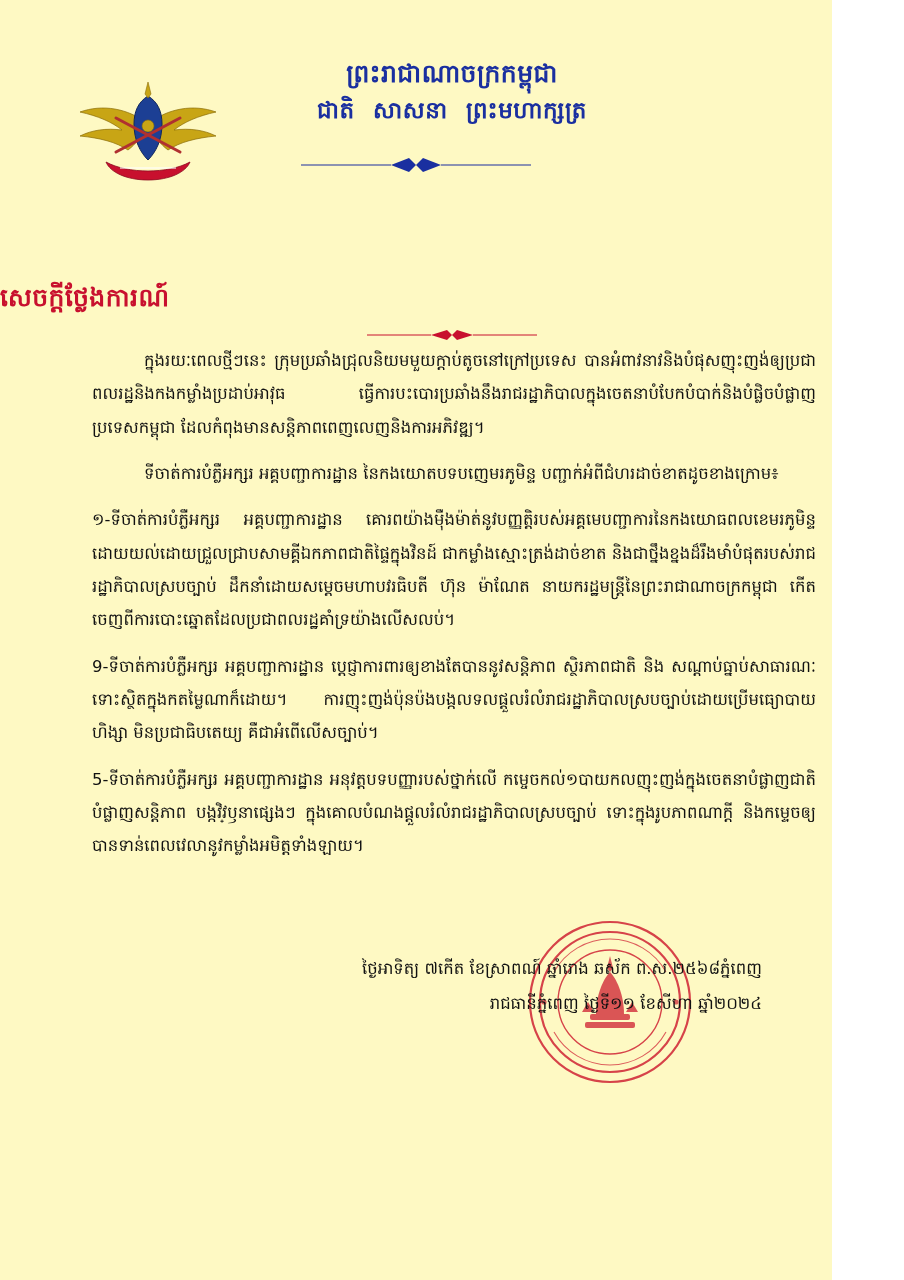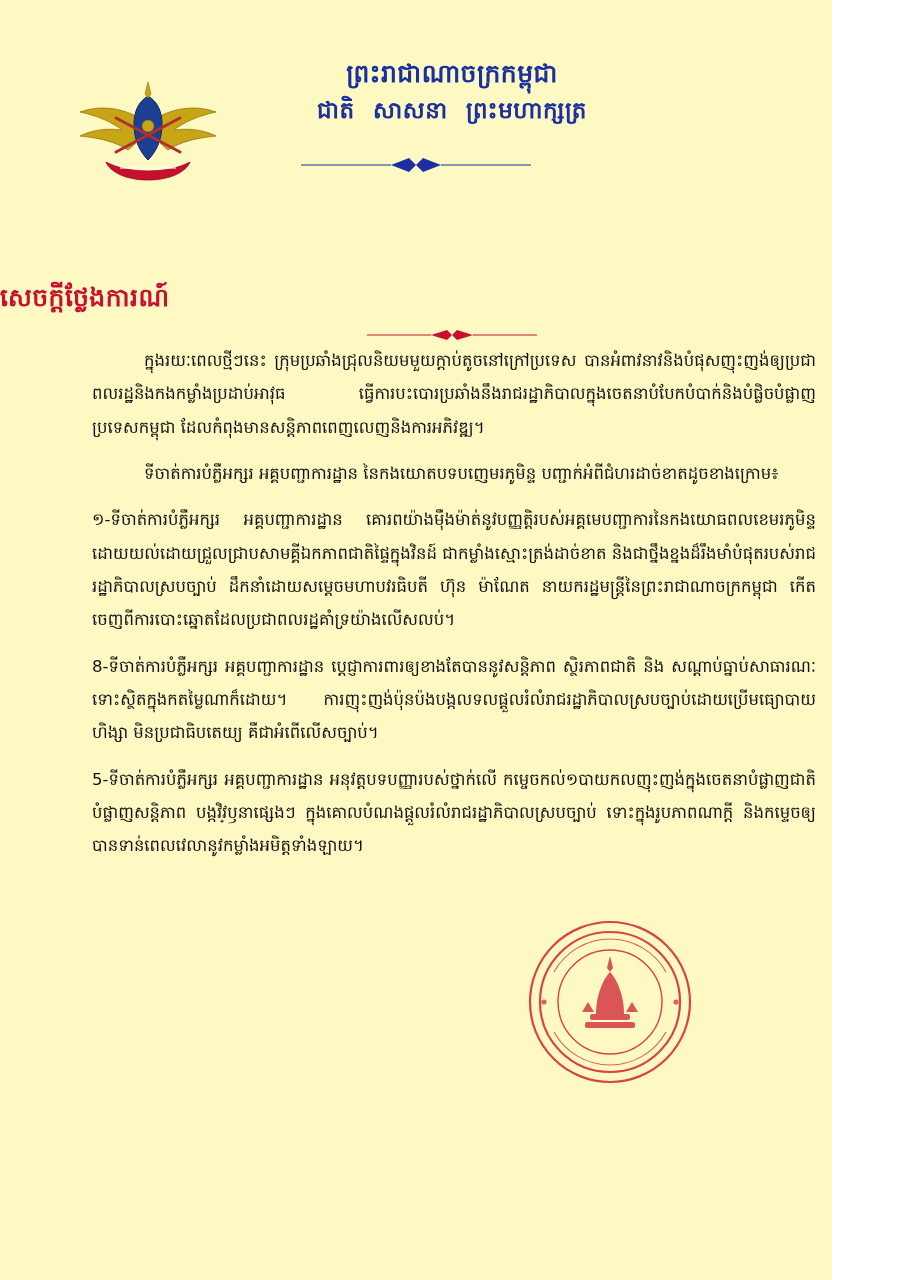--- a/index.html
+++ b/index.html
@@ -194,21 +194,21 @@
         <path d="M64 7 L80 2 L85 7 L80 12 Z" fill="#c8102e"></path>
         <path d="M106 7 L90 2 L85 7 L90 12 Z" fill="#c8102e"></path>
       </svg>
     </div>
   </div>
 
   <div class="body-text">
     <p class="para">ក្នុងរយៈពេលថ្មីៗនេះ ក្រុមប្រឆាំងជ្រុលនិយមមួយក្តាប់តូចនៅក្រៅប្រទេស បានអំពាវនាវនិងបំផុសញុះញង់ឲ្យប្រជាពលរដ្ឋនិងកងកម្លាំងប្រដាប់អាវុធ ធ្វើការបះបោរប្រឆាំងនឹងរាជរដ្ឋាភិបាលក្នុងចេតនាបំបែកបំបាក់និងបំផ្លិចបំផ្លាញប្រទេសកម្ពុជា ដែលកំពុងមានសន្តិភាពពេញលេញនិងការអភិវឌ្ឍ។</p>
     <p class="para">ទីចាត់ការបំភ្លឺអក្សរ អគ្គបញ្ជាការដ្ឋាន នៃកងយោតបទបញេមរភូមិន្ទ បញ្ជាក់អំពីជំហរដាច់ខាតដូចខាងក្រោម៖</p>
     <p class="para num">១-ទីចាត់ការបំភ្លឺអក្សរ អគ្គបញ្ជាការដ្ឋាន គោរពយ៉ាងម៉ឺងម៉ាត់នូវបញ្ញត្តិរបស់អគ្គមេបញ្ជាការនៃកងយោធពលខេមរភូមិន្ទ ដោយយល់ដោយជ្រួលជ្រាបសាមគ្គីឯកភាពជាតិផ្ទៃក្នុងវិនដ៍ ជាកម្លាំងស្មោះត្រង់ដាច់ខាត និងជាថ្នឹងខ្នងដ៏រឹងមាំបំផុតរបស់រាជរដ្ឋាភិបាលស្របច្បាប់ ដឹកនាំដោយសម្តេចមហាបវរធិបតី ហ៊ុន ម៉ាណែត នាយករដ្ឋមន្ត្រីនៃព្រះរាជាណាចក្រកម្ពុជា កើតចេញពីការបោះឆ្នោតដែលប្រជាពលរដ្ឋគាំទ្រយ៉ាងលើសលប់។</p>
-    <p class="para num">8-ទីចាត់ការបំភ្លឺអក្សរ អគ្គបញ្ជាការដ្ឋាន ប្តេជ្ញាការពារឲ្យខាងតែបាននូវសន្តិភាព ស្ថិរភាពជាតិ និង សណ្តាប់ធ្នាប់សាធារណៈ ទោះស្ថិតក្នុងកតម្លៃណាក៏ដោយ។ ការញុះញង់ប៉ុនប៉ងបង្កលទលផ្តួលរំលំរាជរដ្ឋាភិបាលស្របច្បាប់ដោយប្រើមធ្យោបាយ ហិង្សា មិនប្រជាធិបតេយ្យ គឺជាអំពើលើសច្បាប់។</p>
+    <p class="para num">9-ទីចាត់ការបំភ្លឺអក្សរ អគ្គបញ្ជាការដ្ឋាន ប្តេជ្ញាការពារឲ្យខាងតែបាននូវសន្តិភាព ស្ថិរភាពជាតិ និង សណ្តាប់ធ្នាប់សាធារណៈ ទោះស្ថិតក្នុងកតម្លៃណាក៏ដោយ។ ការញុះញង់ប៉ុនប៉ងបង្កលទលផ្តួលរំលំរាជរដ្ឋាភិបាលស្របច្បាប់ដោយប្រើមធ្យោបាយ ហិង្សា មិនប្រជាធិបតេយ្យ គឺជាអំពើលើសច្បាប់។</p>
     <p class="para num">5-ទីចាត់ការបំភ្លឺអក្សរ អគ្គបញ្ជាការដ្ឋាន អនុវត្តបទបញ្ញារបស់ថ្នាក់លើ កម្ចេចកល់១បាយកលញុះញង់ក្នុងចេតនាបំផ្លាញជាតិ បំផ្លាញសន្តិភាព បង្កវិវ្ឫនាផ្សេងៗ ក្នុងគោលបំណងផ្តួលរំលំរាជរដ្ឋាភិបាលស្របច្បាប់ ទោះក្នុងរូបភាពណាក្តី និងកម្ទេចឲ្យបានទាន់ពេលវេលានូវកម្លាំងអមិត្តទាំងឡាយ។</p>
   </div>
 
   <div class="stamp">
     <svg width="172" height="172" viewBox="0 0 172 172" xmlns="http://www.w3.org/2000/svg">
       <g fill="none" stroke="#d3343f" stroke-width="2.2">
         <circle cx="86" cy="86" r="80"></circle>
         <circle cx="86" cy="86" r="70"></circle>
       </g>
       <g fill="none" stroke="#d3343f" stroke-width="1.4">
@@ -228,14 +228,18 @@
         <path d="M30 56 A64 64 0 0 1 142 56" fill="none"></path>
         <path d="M30 116 A64 64 0 0 0 142 116" fill="none"></path>
       </g>
       <g fill="#d3343f" opacity="0.85">
         <circle cx="20" cy="86" r="2.6"></circle>
         <circle cx="152" cy="86" r="2.6"></circle>
       </g>
     </svg>
   </div>
 
+  <div class="signature-block">
+    <div>ថ្ងៃអាទិត្យ ៧កើត ខែស្រាពណ៍ ឆ្នាំរោង ឆស័ក ព.ស.២៥៦៨ភ្នំពេញ</div>
+    <div>រាជធានីភ្នំពេញ ថ្ងៃទី១១ ខែសីហា ឆ្នាំ២០២៤</div>
+  </div>
 
 </div>
 
 </body></html>

